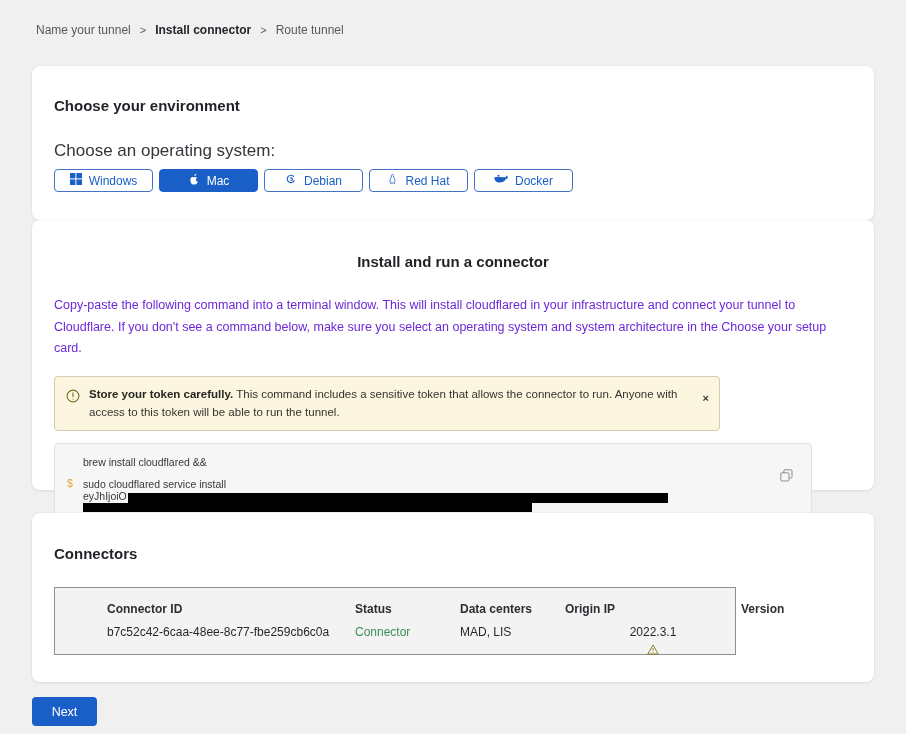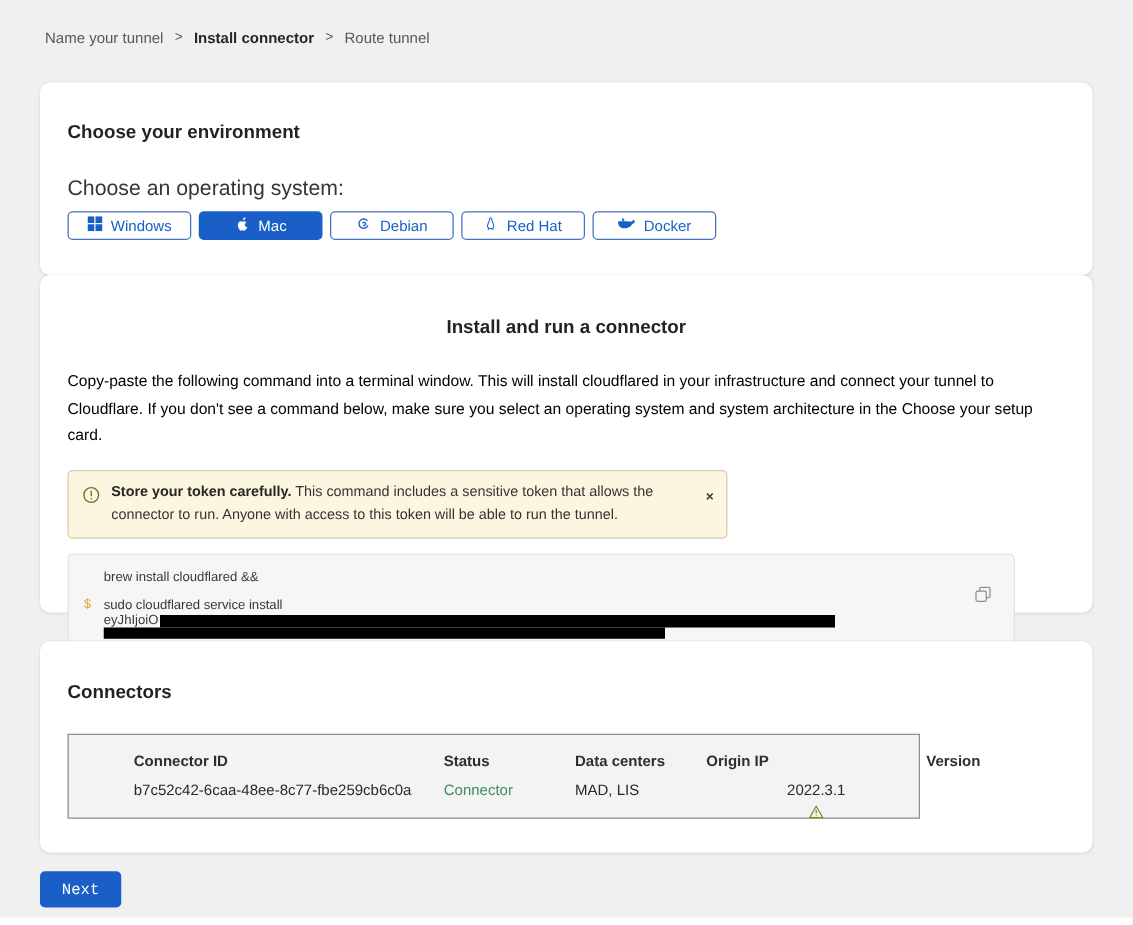--- a/index.html
+++ b/index.html
@@ -45,24 +45,24 @@
     background: #ffffff; border: 1px solid #4472c2; border-radius: 4px;
     color: #1a5fc8; font-size: 12px; font-family: "Liberation Sans", sans-serif;
     cursor: pointer;
   }
   .os-btn svg { flex: 0 0 auto; }
   .os-btn.selected { background: #1a5fc8; border-color: #1a5fc8; color: #ffffff; }
 
   
   .desc {
     margin-top: 25px; font-size: 12.5px; line-height: 1.72;
-    color: #000000; max-width: 795px;
+    color: #6d28d9; max-width: 795px;
   }
   .warning {
-    margin-top: 16px; width: 528px; min-height: 46px;
+    margin-top: 16px; width: 666px; min-height: 46px;
     background: #fcf6e1; border: 1px solid #d6ccab; border-radius: 4px;
     display: flex; align-items: flex-start;
     padding: 8px 10px 8px 11px;
   }
   .warning .w-icon { margin-top: 4px; flex: 0 0 auto; }
   .warning .w-text {
     margin-left: 9px; font-size: 11.5px; line-height: 1.65; color: #33342f;
     flex: 1 1 auto;
   }
   .warning .w-text b { color: #26271f; }
@@ -107,21 +107,21 @@
   .conn-td { color: #26282b; }
   .status-connected { color: #3e8e5c; }
   .version-cell { display: flex; align-items: center; gap: 5px; flex-direction: column; }
 
   
   .next-btn {
     position: absolute; top: 697px; left: 32px;
     width: 65px; height: 29px;
     background: #1a5fc8; color: #ffffff;
     border: none; border-radius: 4px;
-    font-size: 12.5px; font-family: Liberation Mono, monospace;
+    font-size: 12.5px; font-family: Liberation Sans, sans-serif;
     cursor: pointer;
   }
   .bottom-strip {
     position: absolute; left: 0; bottom: 0; width: 906px; height: 6px;
     background: #ffffff;
   }
 </style>
 </head>
 <body>
 

